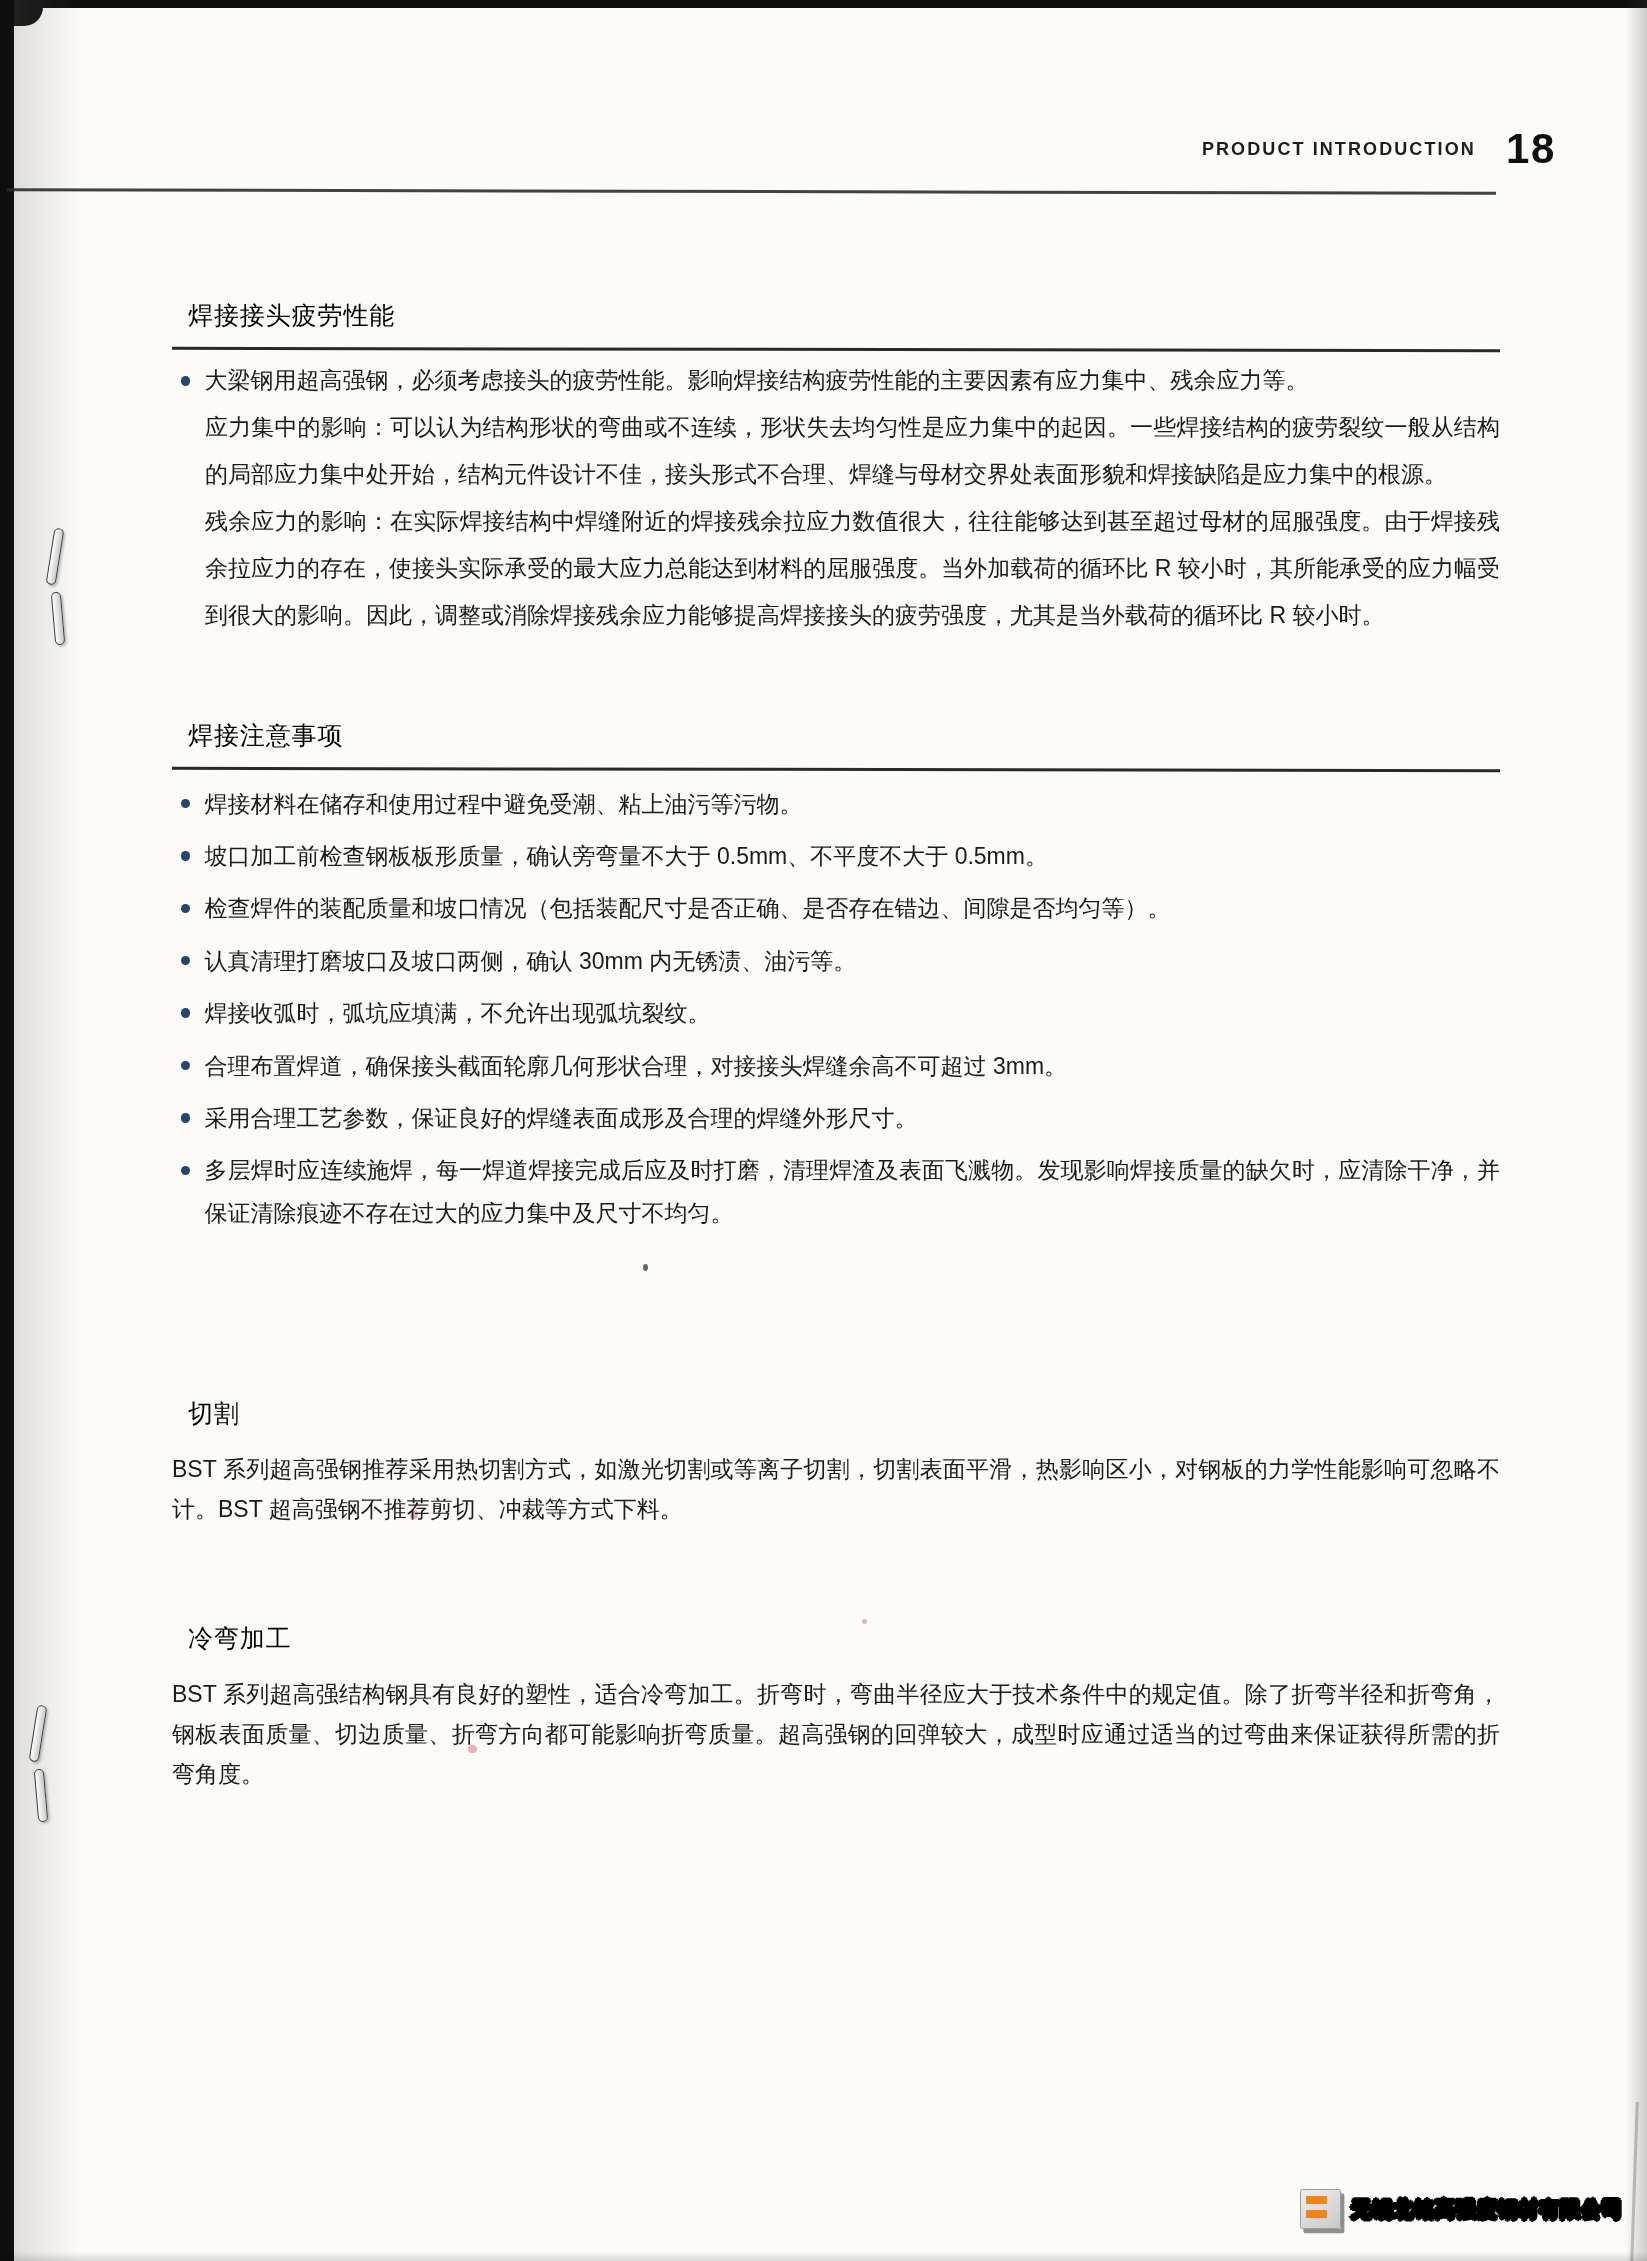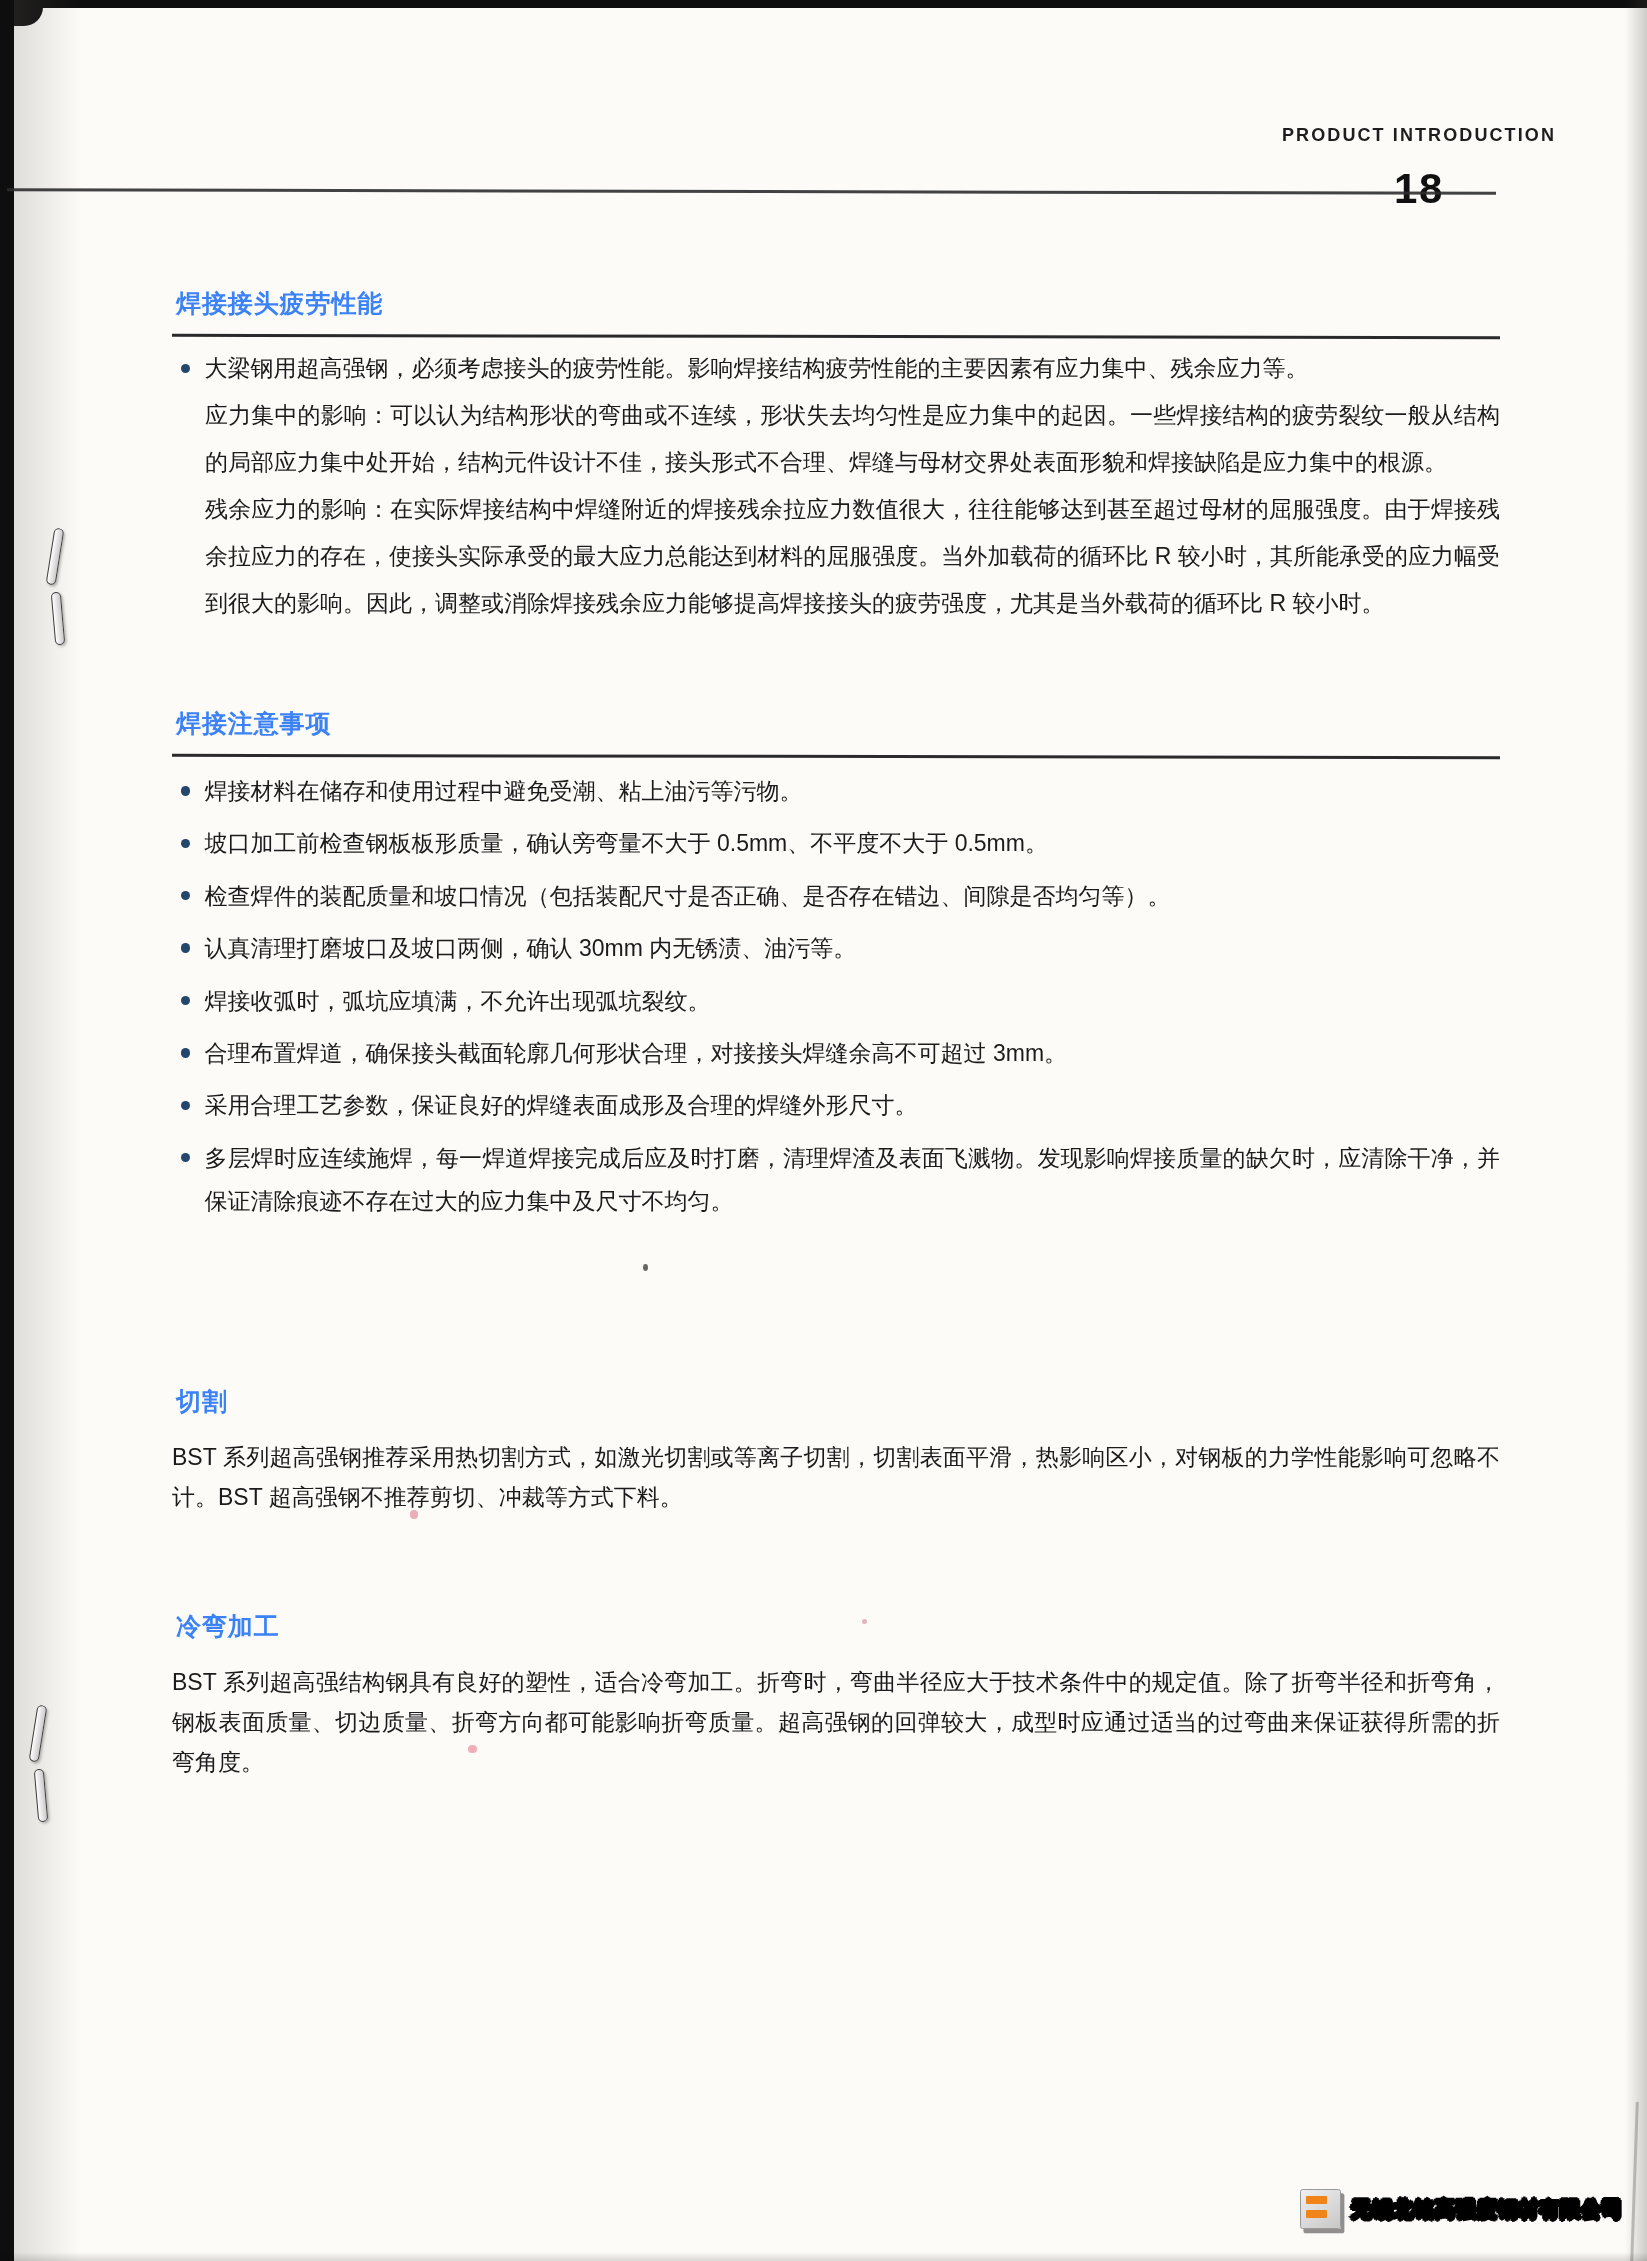--- a/index.html
+++ b/index.html
@@ -28,29 +28,29 @@
   .wire2{left:53px;top:592px;height:51px;transform:rotate(-5deg);}
   .wire3{left:33px;top:1705px;height:55px;transform:rotate(9deg);}
   .wire4{left:36px;top:1769px;height:51px;transform:rotate(-5deg);}
   .speck{position:absolute;border-radius:50%;}
   .speck1{left:410px;top:1510px;width:7.7px;height:9.4px;background:rgba(220,110,130,0.55);}
   .speck2{left:468px;top:1745px;width:8.6px;height:7.7px;background:rgba(225,100,120,0.5);}
   .speck3{left:643px;top:1264px;width:5.1px;height:6.9px;background:rgba(40,40,40,0.7);}
   .speck4{left:862px;top:1619px;width:5.1px;height:5.1px;background:rgba(200,90,110,0.45);}
 
   
-  .page-header{position:absolute;top:125px;right:91px;display:flex;align-items:center;gap:19px;flex-direction:column;}
+  .page-header{position:absolute;top:125px;right:91px;display:flex;align-items:center;gap:30px;}
   .header-label{font-size:18px;letter-spacing:2.1px;font-weight:600;color:#1d1d1d;}
   .header-page{font-size:42px;font-weight:700;color:#101010;letter-spacing:1.7px;}
   .header-rule{position:absolute;left:6.9px;right:151px;top:190px;height:2.6px;background:#2e2e2e;
     transform:rotate(0.14deg);opacity:0.9;}
 
   
   .section{position:absolute;left:172px;width:1328px;color:#1b1b1b;}
-  .section h2{font-size:25px;font-weight:700;margin:4px;letter-spacing:0.9px;color:#3b82f6;}
+  .section h2{font-size:25px;font-weight:400;margin:16px;letter-spacing:0.9px;color:#000000;}
   .title-rule{height:2.6px;background:#2a2a2a;margin-top:15.4px;transform:rotate(0.1deg);}
   #sec1{top:283px;}
   #sec2{top:703px;}
   #sec3{top:1381px;}
   #sec4{top:1606px;}
   #sec5{top:1868px;}
 
   .body1{margin-top:6.9px;font-size:23px;line-height:47px;text-align:justify;}
   .bullet-row{display:flex;}
   .dot{width:9.4px;height:9.4px;border-radius:50%;background:#24466d;flex:none;margin:19px 14.6px 0 8.6px;}

